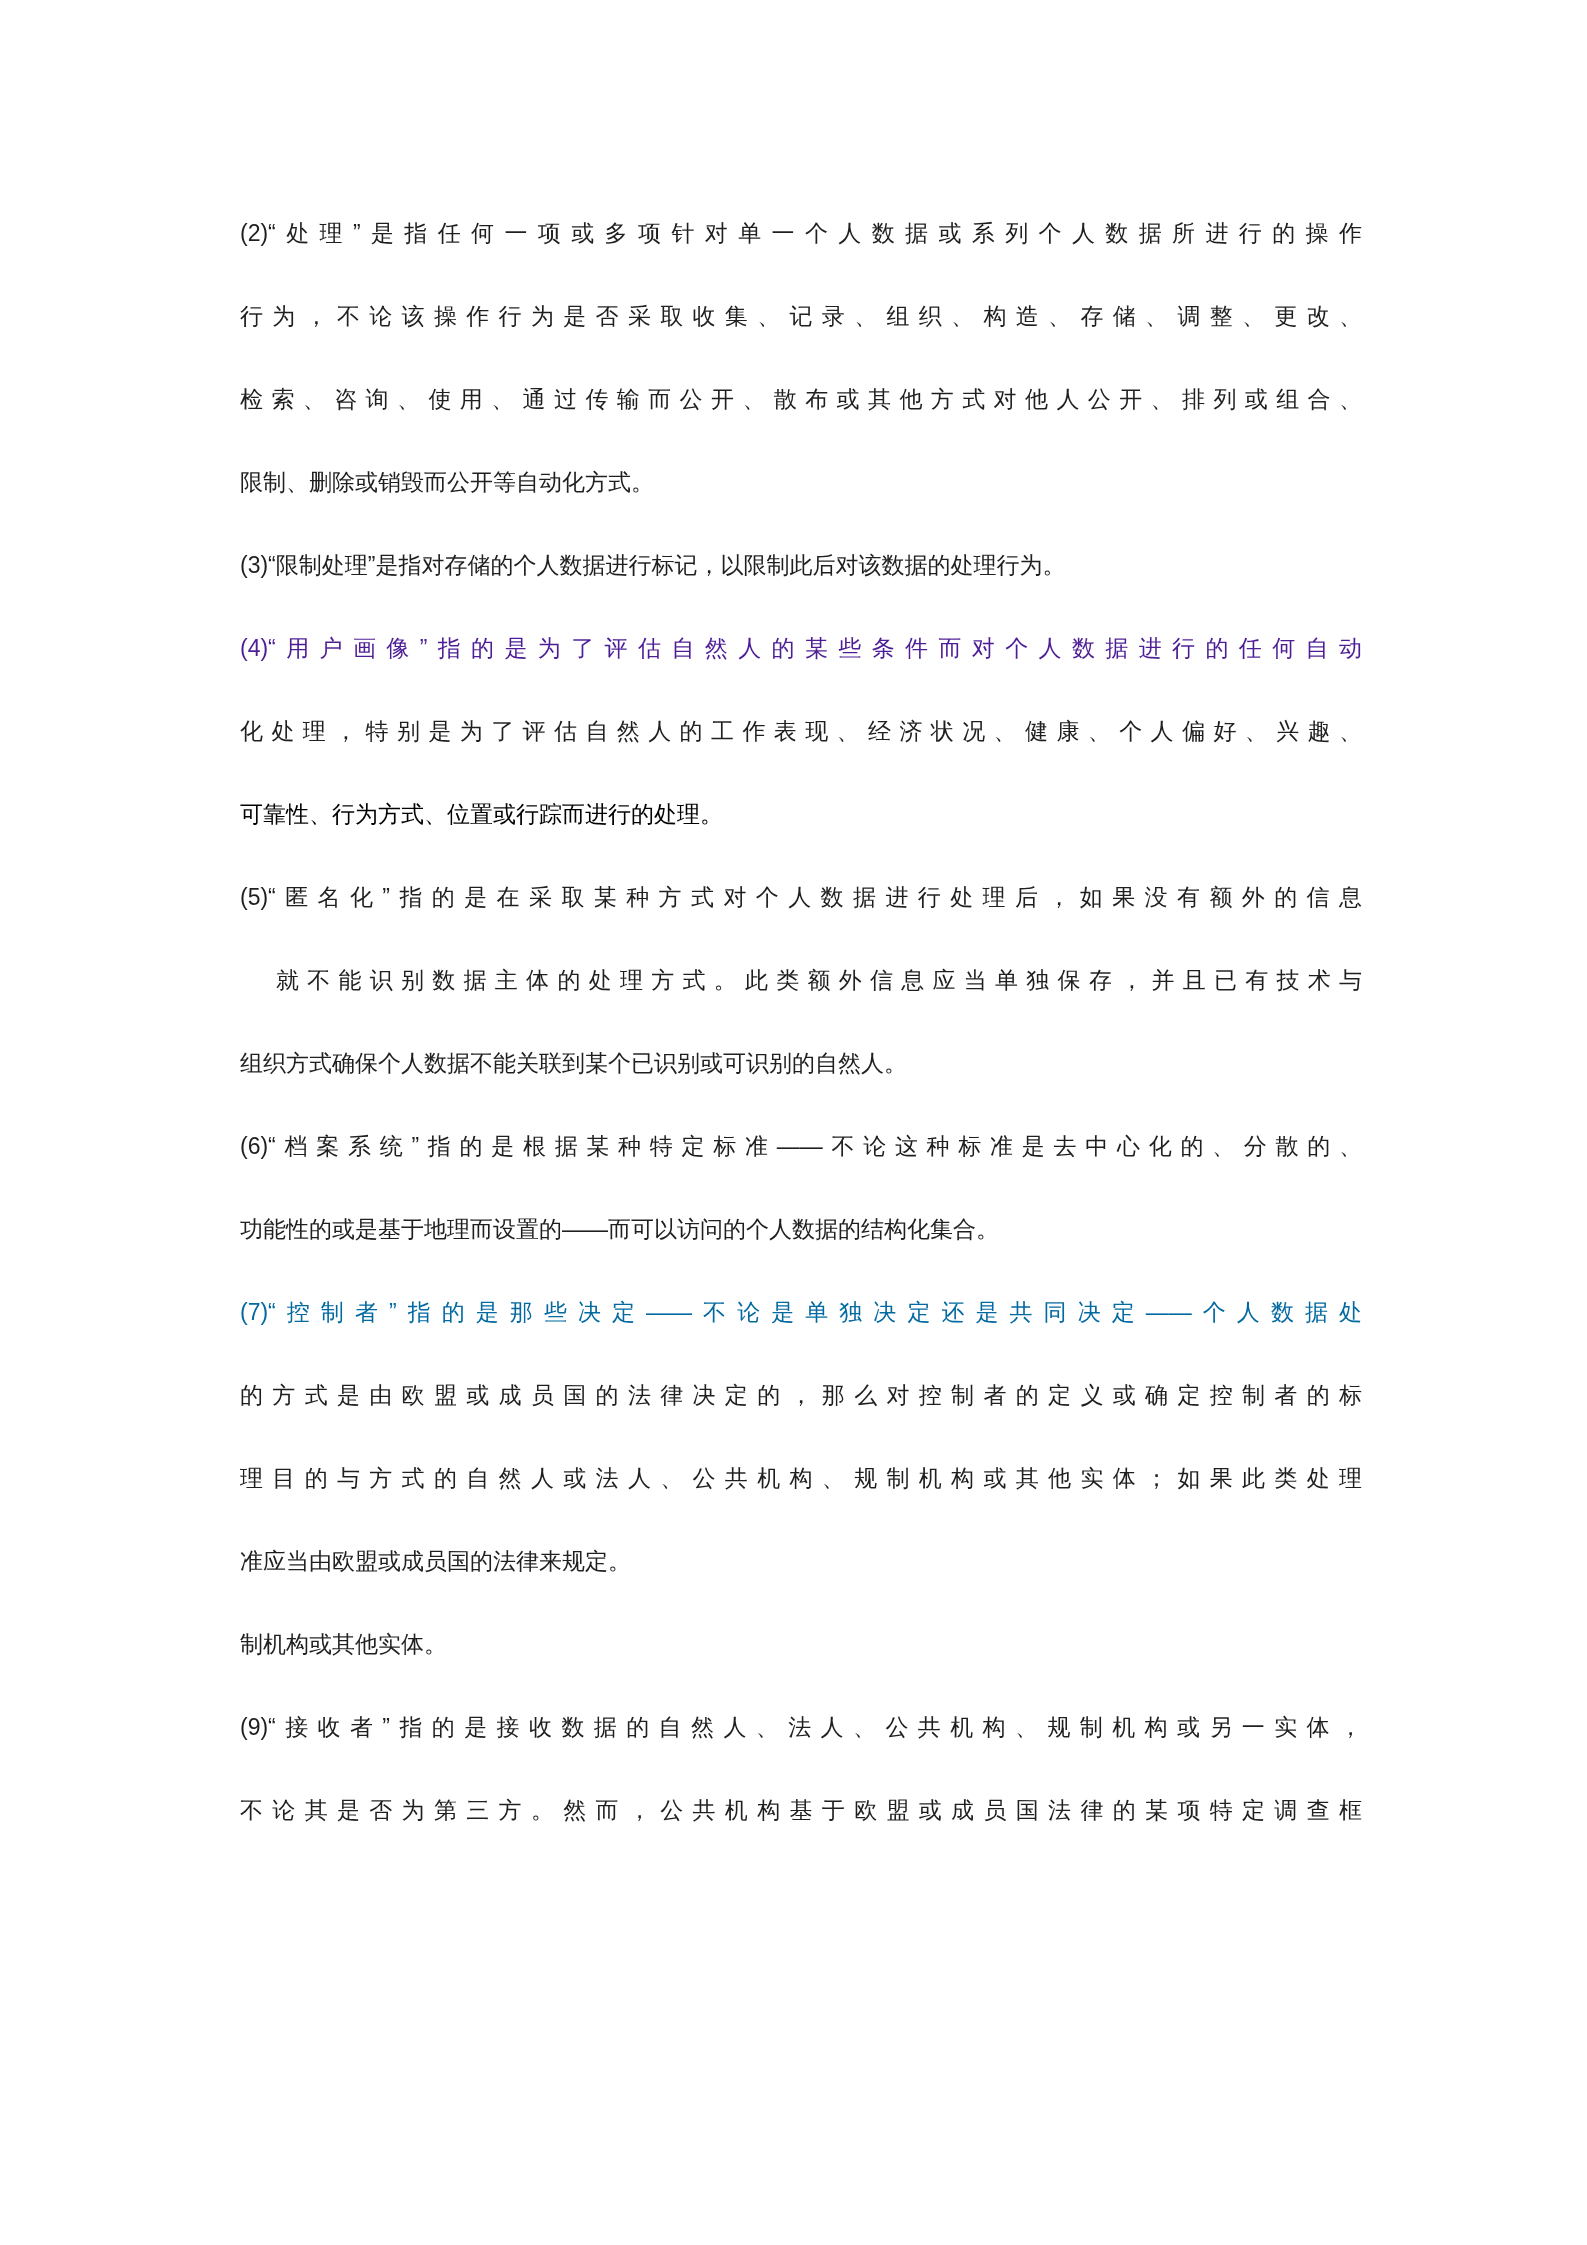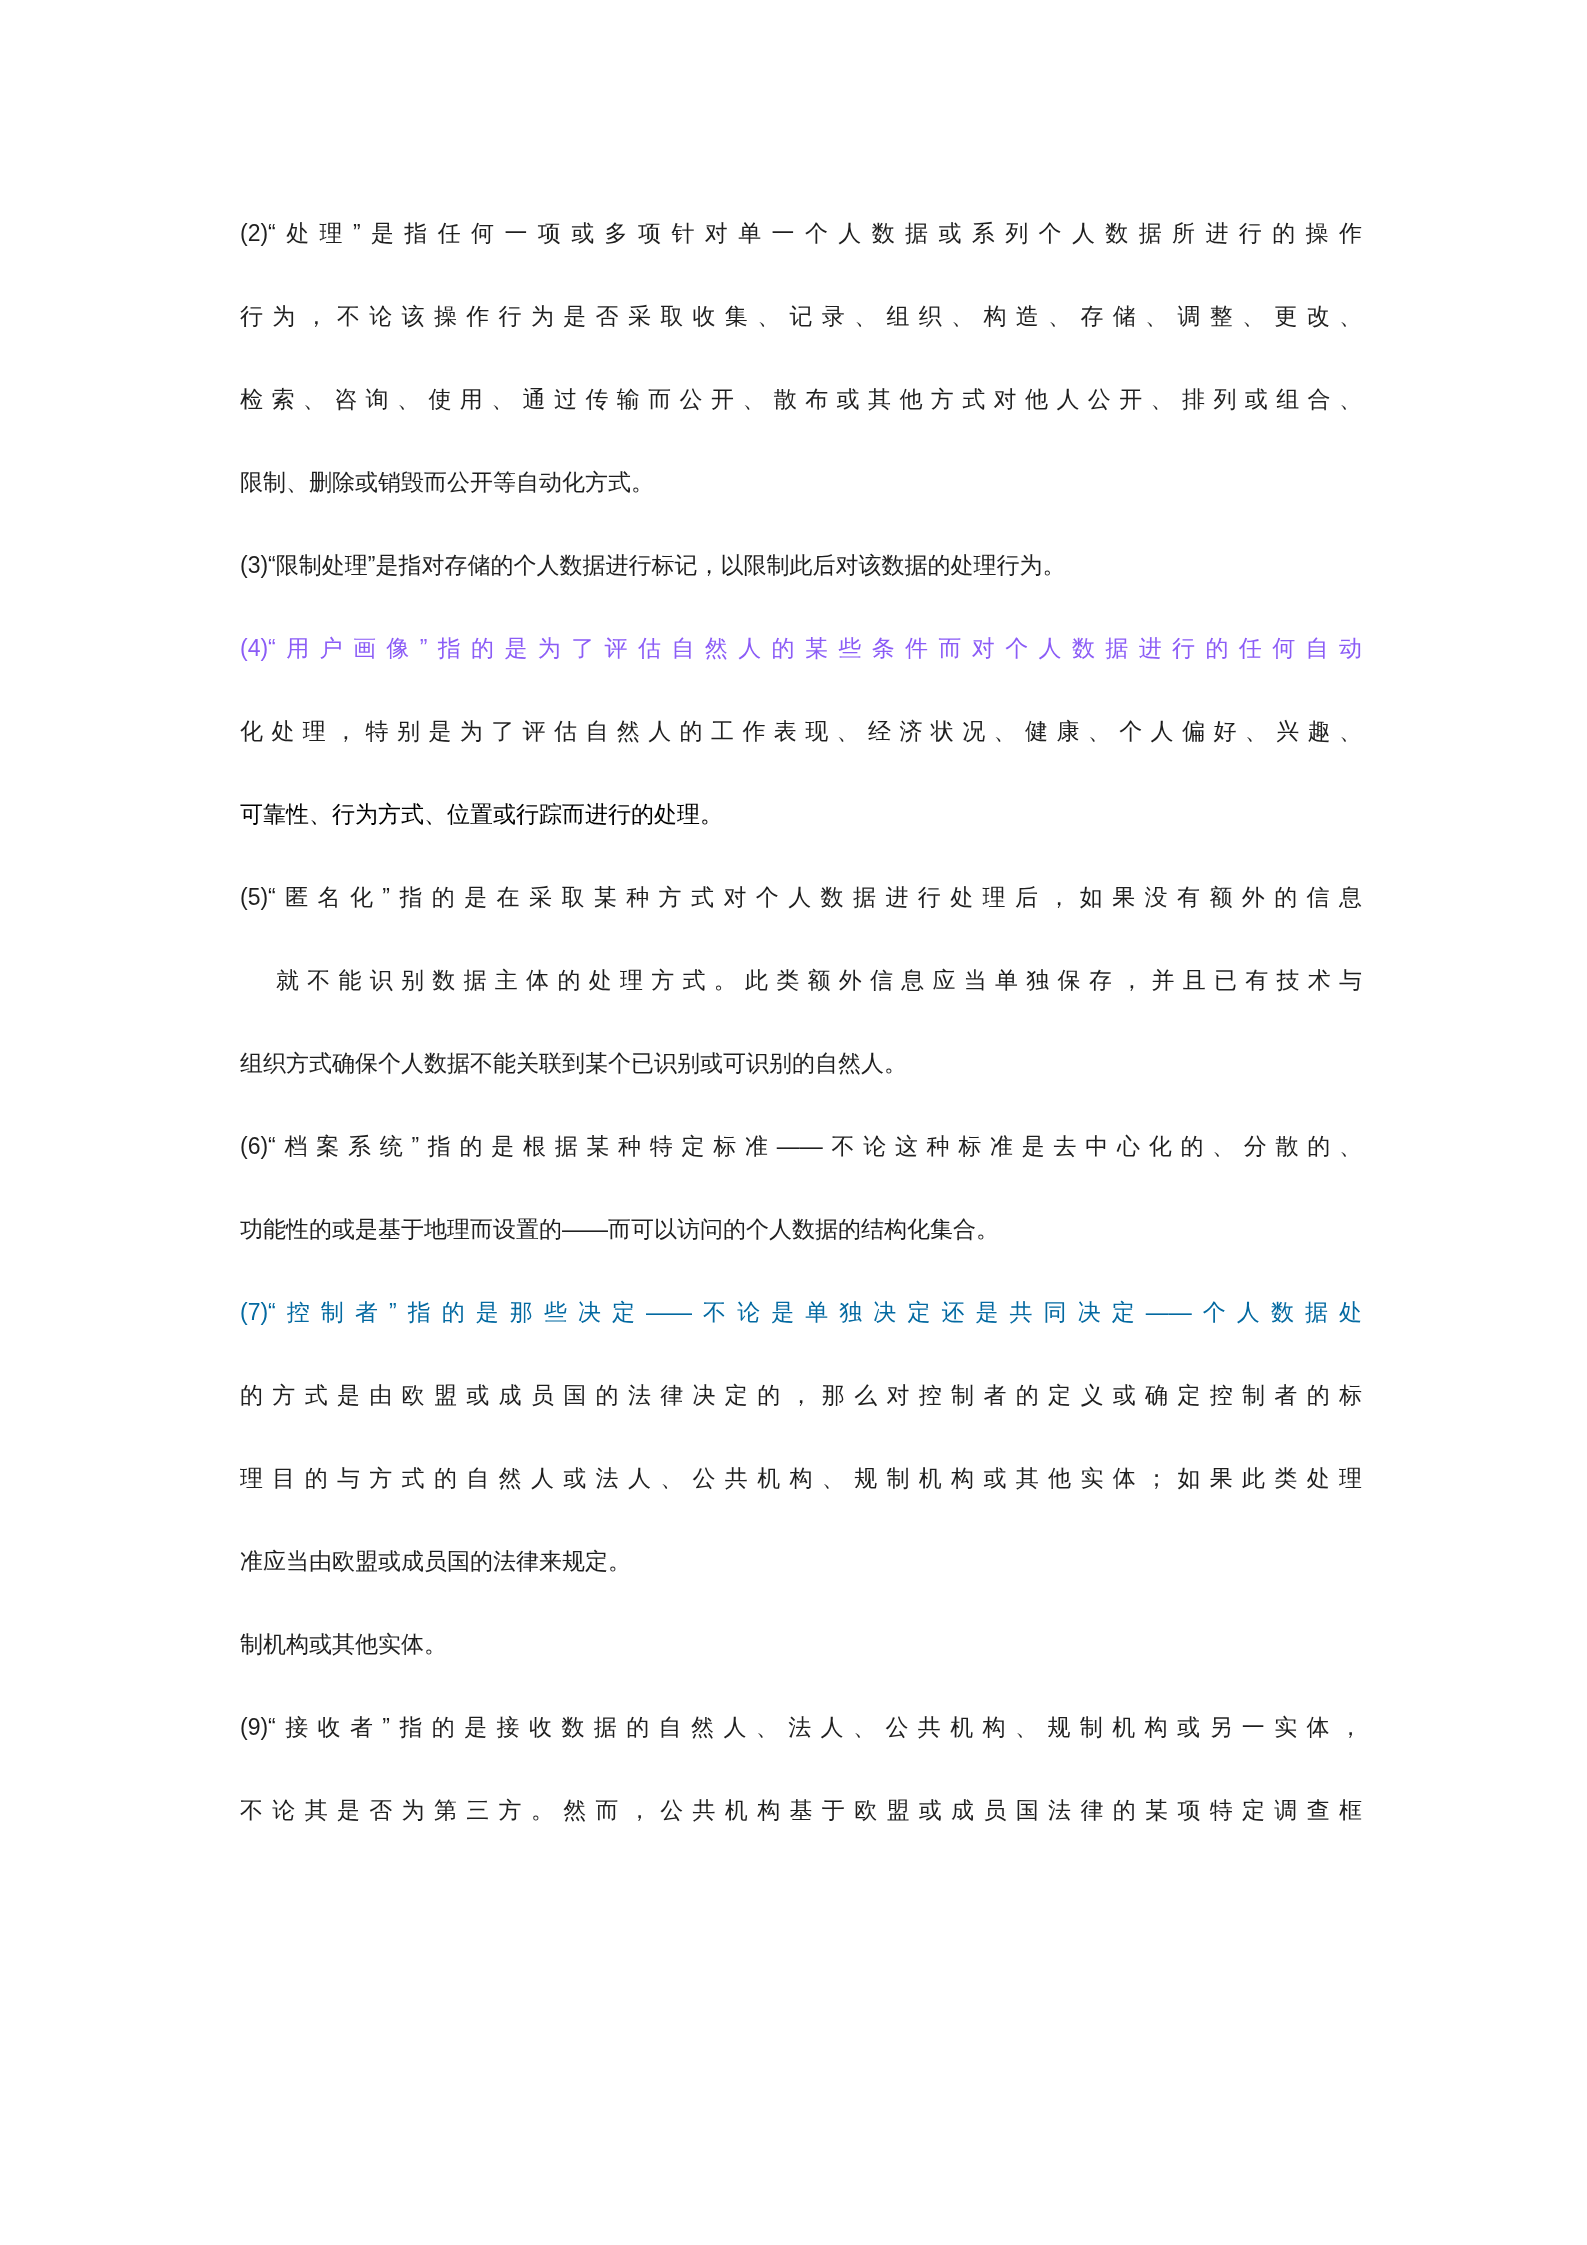--- a/index.html
+++ b/index.html
@@ -41,21 +41,21 @@
 </head>
 <body>
 
 <div class="page" style="background: rgb(255, 255, 255);">
   <div class="doc-body">
       <div class="line" style="color: rgb(31, 31, 31);">(2)“处理”是指任何一项或多项针对单一个人数据或系列个人数据所进行的操作</div>
       <div class="line" style="color: rgb(31, 31, 31);">行为，不论该操作行为是否采取收集、记录、组织、构造、存储、调整、更改、</div>
       <div class="line" style="color: rgb(31, 31, 31);">检索、咨询、使用、通过传输而公开、散布或其他方式对他人公开、排列或组合、</div>
       <div class="line end" style="color: rgb(31, 31, 31);">限制、删除或销毁而公开等自动化方式。</div>
       <div class="line end" style="color: rgb(31, 31, 31);">(3)“限制处理”是指对存储的个人数据进行标记，以限制此后对该数据的处理行为。</div>
-      <div class="line" style="color: #8b5cf6;">(4)“用户画像”指的是为了评估自然人的某些条件而对个人数据进行的任何自动</div>
+      <div class="line" style="color: #4c1d95;">(4)“用户画像”指的是为了评估自然人的某些条件而对个人数据进行的任何自动</div>
       <div class="line" style="color: rgb(31, 31, 31);">化处理，特别是为了评估自然人的工作表现、经济状况、健康、个人偏好、兴趣、</div>
       <div class="line end" style="color: #000000;">可靠性、行为方式、位置或行踪而进行的处理。</div>
       <div class="line" style="color: rgb(31, 31, 31);">(5)“匿名化”指的是在采取某种方式对个人数据进行处理后，如果没有额外的信息</div>
       <div class="line" style="color: rgb(31, 31, 31); margin-left: 36px;">就不能识别数据主体的处理方式。此类额外信息应当单独保存，并且已有技术与</div>
       <div class="line end" style="color: rgb(31, 31, 31);">组织方式确保个人数据不能关联到某个已识别或可识别的自然人。</div>
       <div class="line" style="color: rgb(31, 31, 31);">(6)“档案系统”指的是根据某种特定标准——不论这种标准是去中心化的、分散的、</div>
       <div class="line end" style="color: rgb(31, 31, 31);">功能性的或是基于地理而设置的——而可以访问的个人数据的结构化集合。</div>
       <div class="line" style="color: #0369a1;">(7)“控制者”指的是那些决定——不论是单独决定还是共同决定——个人数据处</div>
       <div class="line" style="color: rgb(31, 31, 31);">的方式是由欧盟或成员国的法律决定的，那么对控制者的定义或确定控制者的标</div>
       <div class="line" style="color: rgb(31, 31, 31);">理目的与方式的自然人或法人、公共机构、规制机构或其他实体；如果此类处理</div>

